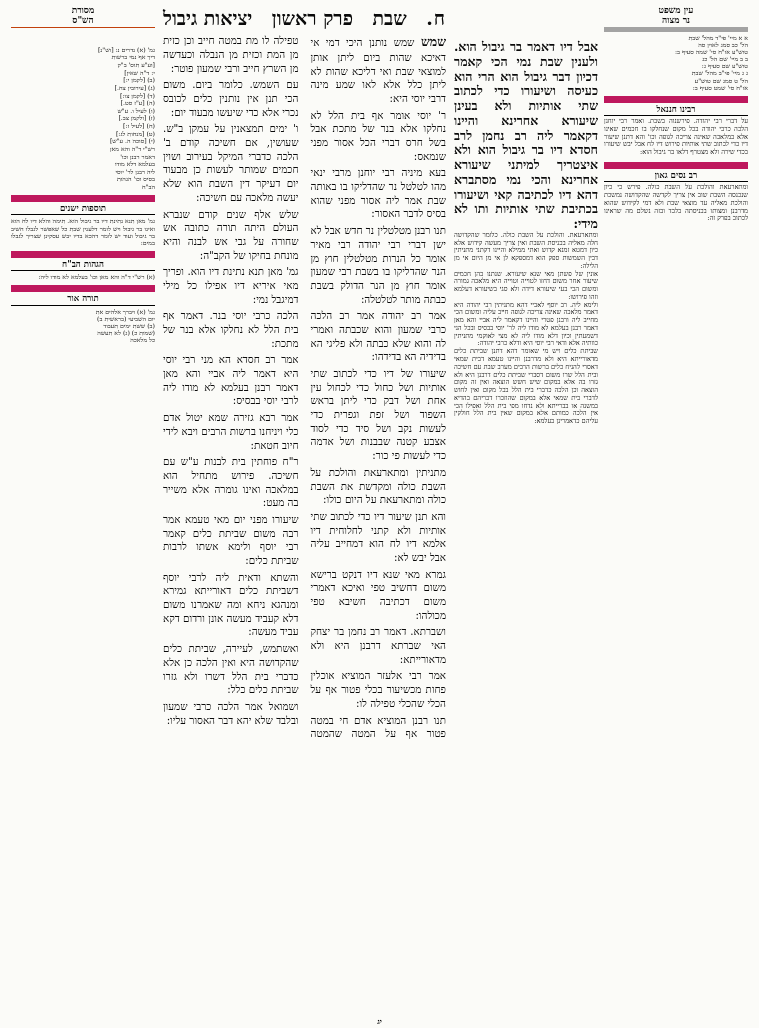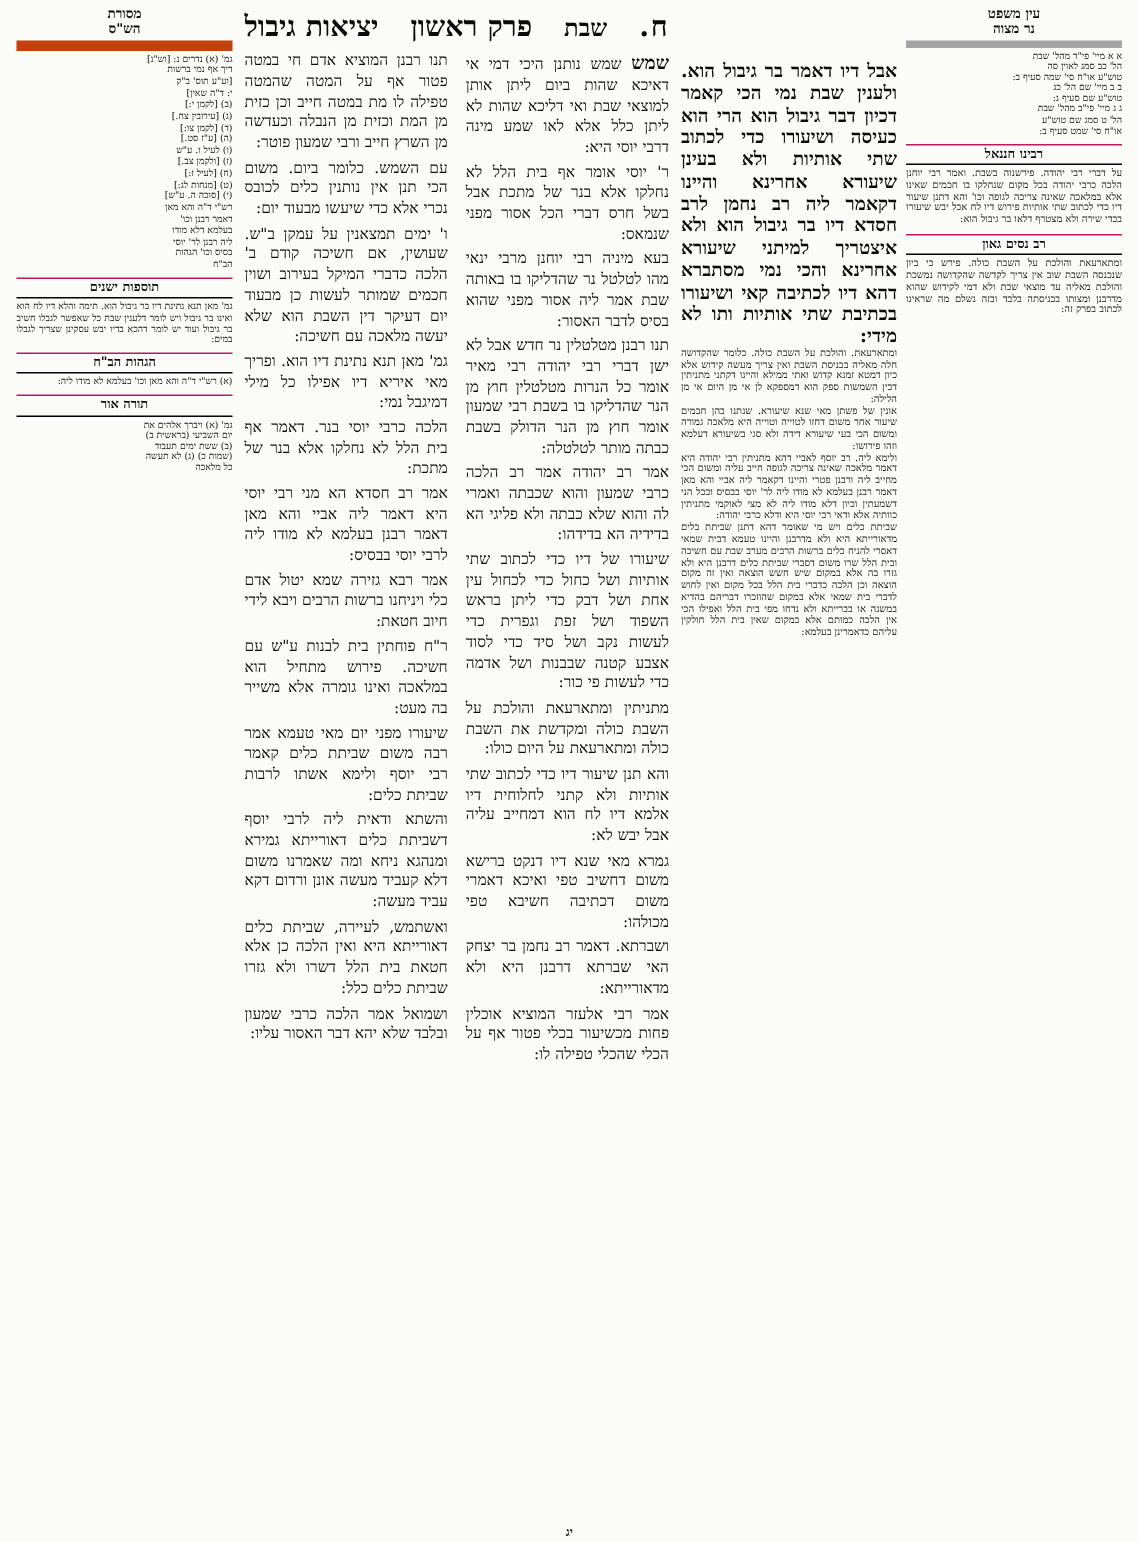--- a/index.html
+++ b/index.html
@@ -37,33 +37,33 @@
   }
   .tosafot-col{
     width:150px;
     font-size:7.3px;
     line-height:1.2;
     text-align:justify;
     padding:0 3px;
   }
   .masoret-title{
     font-size:9px;font-weight:bold;line-height:1.1;text-align:center;
-    border-bottom:7px solid #c2410c;padding-bottom:1px;margin-bottom:2px;
+    border-bottom:1px solid #c2410c;padding-bottom:1px;margin-bottom:18px;
   }
   .ein-title{
     font-size:9px;font-weight:bold;line-height:1.1;text-align:center;
     border-bottom:5px solid #a3a3a3;padding-bottom:1px;margin-bottom:2px;
   }
   .daf-num{font-size:19px;font-weight:bold;letter-spacing:1px;}
   .perek{font-size:19px;font-weight:bold;}
-  .masechet{font-size:16px;font-weight:bold;}
+  .masechet{font-size:19px;font-weight:bold;}
   .sec-head{
     font-size:8.6px;font-weight:bold;text-align:center;
     margin:5px 0 2px 0;
-    border-top:1px solid #be185d;border-bottom:1px solid #000;
+    border-top:7px solid #be185d;border-bottom:1px solid #000;
     padding:1px 0;
   }
   .big-word{font-weight:bold;font-size:12.5px;}
   .para{margin:0 0 3px 0;}
   .tiny{font-size:6.6px;line-height:1.18;}
   .micro{font-size:6.2px;line-height:1.15;}
   .page-letter{
     position:absolute;bottom:2px;left:50%;transform:translateX(-50%);
     font-size:8px;font-weight:bold;
   }
@@ -129,28 +129,29 @@
       <p class="para">אמר רב יהודה אמר רב הלכה כרבי שמעון והוא שכבתה ואמרי לה והוא שלא כבתה ולא פליגי הא בדידיה הא בדידהו:</p>
       <p class="para">שיעורו של דיו כדי לכתוב שתי אותיות ושל כחול כדי לכחול עין אחת ושל דבק כדי ליתן בראש השפוד ושל זפת וגפרית כדי לעשות נקב ושל סיד כדי לסוד אצבע קטנה שבבנות ושל אדמה כדי לעשות פי כור:</p>
       <p class="para">מתניתין ומתארעאת והולכת על השבת כולה ומקדשת את השבת כולה ומתארעאת על היום כולו:</p>
       <p class="para">והא תנן שיעור דיו כדי לכתוב שתי אותיות ולא קתני לחלוחית דיו אלמא דיו לח הוא דמחייב עליה אבל יבש לא:</p>
       <p class="para">גמרא מאי שנא דיו דנקט ברישא משום דחשיב טפי ואיכא דאמרי משום דכתיבה חשיבא טפי מכולהו:</p>
       <p class="para">ושברתא. דאמר רב נחמן בר יצחק האי שברתא דרבנן היא ולא מדאורייתא:</p>
       <p class="para">אמר רבי אלעזר המוציא אוכלין פחות מכשיעור בכלי פטור אף על הכלי שהכלי טפילה לו:</p>
       <p class="para">תנו רבנן המוציא אדם חי במטה פטור אף על המטה שהמטה טפילה לו מת במטה חייב וכן כזית מן המת וכזית מן הנבלה וכעדשה מן השרץ חייב ורבי שמעון פוטר:</p>
       <p class="para">עם השמש. כלומר ביום. משום הכי תנן אין נותנין כלים לכובס נכרי אלא כדי שיעשו מבעוד יום:</p>
       <p class="para">ו' ימים תמצאנין על עמקן ב"ש. שעושין, אם חשיכה קודם ב' הלכה כדברי המיקל בעירוב ושוין חכמים שמותר לעשות כן מבעוד יום דעיקר דין השבת הוא שלא יעשה מלאכה עם חשיכה:</p>
+      <p class="para">שלש אלף שנים קודם שנברא העולם היתה תורה כתובה אש שחורה על גבי אש לבנה והיא מונחת בחיקו של הקב"ה:</p>
       <p class="para">גמ' מאן תנא נתינת דיו הוא. ופריך מאי איריא דיו אפילו כל מילי דמיגבל נמי:</p>
       <p class="para">הלכה כרבי יוסי בנר. דאמר אף בית הלל לא נחלקו אלא בנר של מתכת:</p>
       <p class="para">אמר רב חסדא הא מני רבי יוסי היא דאמר ליה אביי והא מאן דאמר רבנן בעלמא לא מודו ליה לרבי יוסי בבסיס:</p>
       <p class="para">אמר רבא גזירה שמא יטול אדם כלי ויניחנו ברשות הרבים ויבא לידי חיוב חטאת:</p>
       <p class="para">ר"ח פוחתין בית לבנות ע"ש עם חשיכה. פירוש מתחיל הוא במלאכה ואינו גומרה אלא משייר בה מעט:</p>
       <p class="para">שיעורו מפני יום מאי טעמא אמר רבה משום שביתת כלים קאמר רבי יוסף ולימא אשתו לרבות שביתת כלים:</p>
       <p class="para">והשתא ודאית ליה לרבי יוסף דשביתת כלים דאורייתא גמירא ומנהגא ניחא ומה שאמרנו משום דלא קעביד מעשה אונן ורדום דקא עביד מעשה:</p>
-      <p class="para">ואשתמש, לעיירה, שביתת כלים דאורייתא היא ואין הלכה כן אלא חטאת בית הלל דשרו ולא גזרו שביתת כלים כלל:</p>
+      <p class="para">ואשתמש, לעיירה, שביתת כלים שהקדושה היא ואין הלכה כן אלא כדברי בית הלל דשרו ולא גזרו שביתת כלים כלל:</p>
       <p class="para">ושמואל אמר הלכה כרבי שמעון ובלבד שלא יהא דבר האסור עליו:</p>
     </div>
   </div>
 
   <div class="col tosafot-col">
     <div class="masoret-title">
       <div>מסורת</div>
       <div>הש"ס</div>
     </div>
     <div class="micro masoret-lines">

